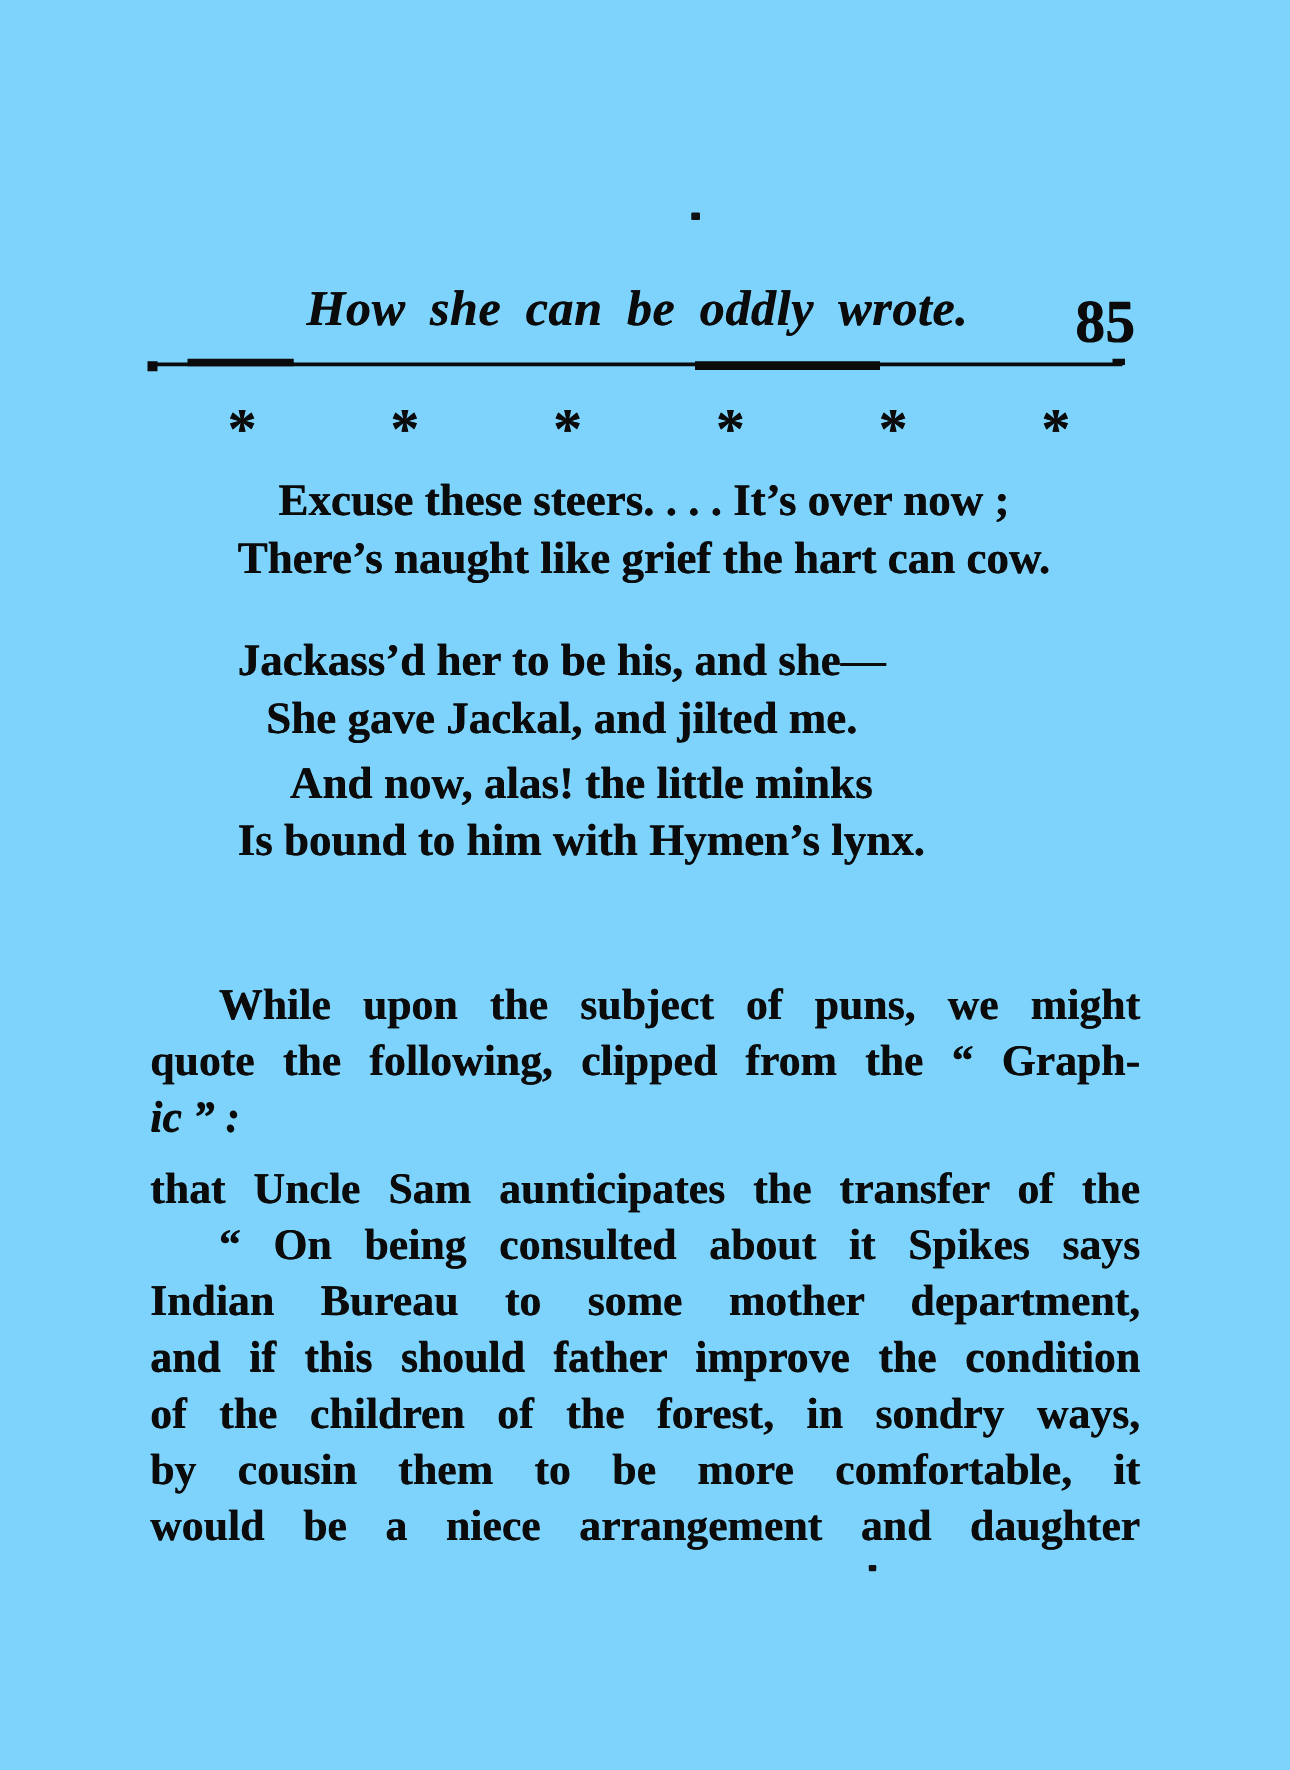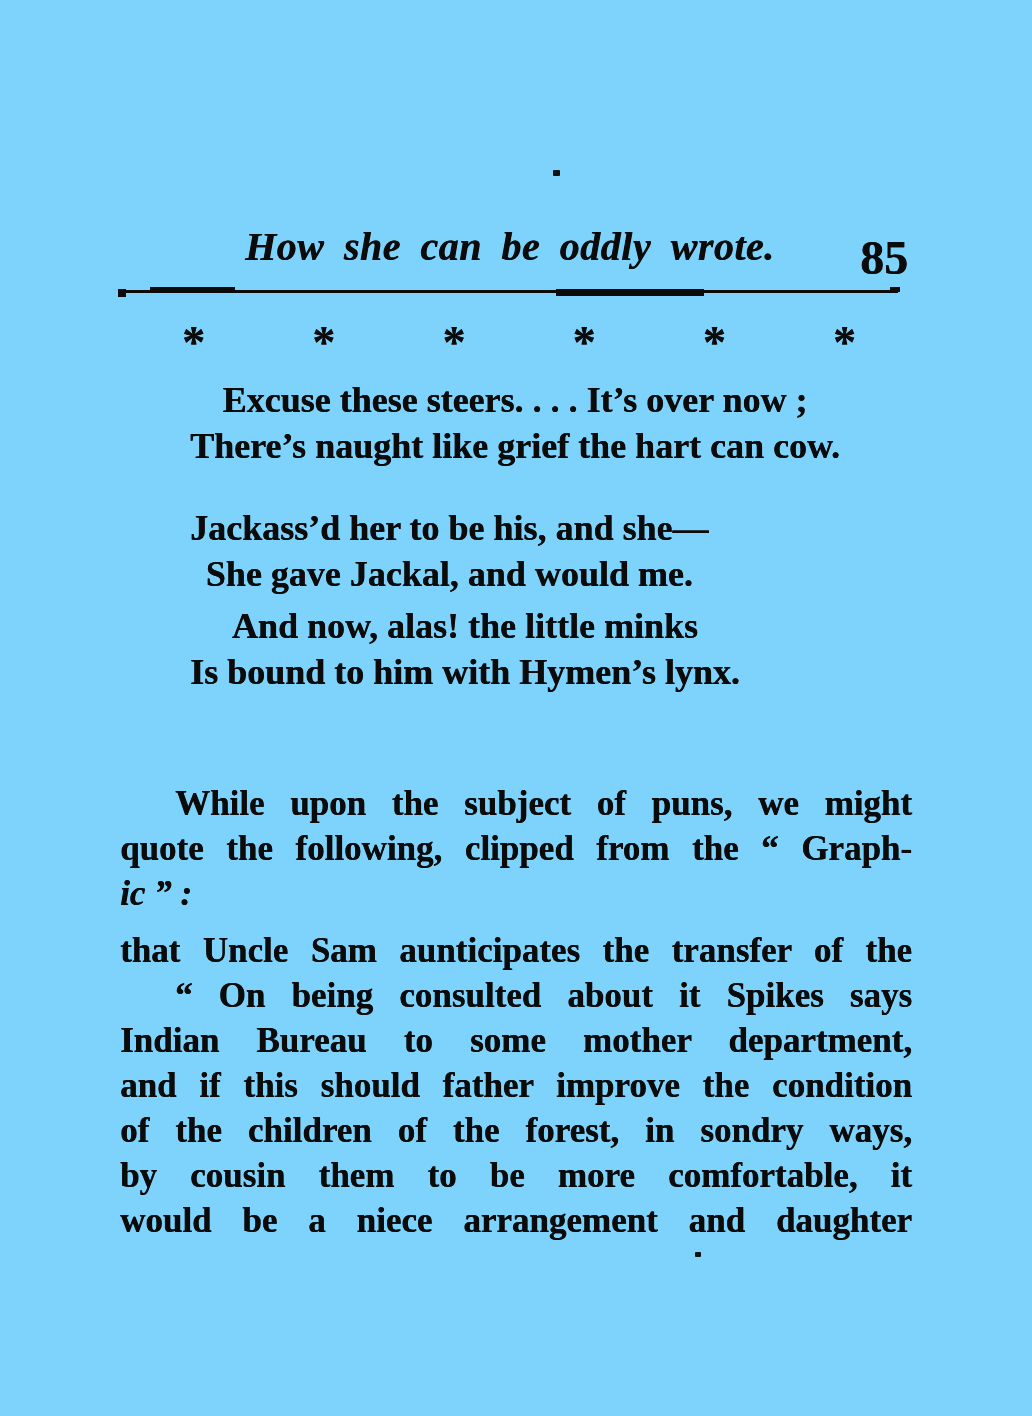--- a/index.html
+++ b/index.html
@@ -142,21 +142,21 @@
     <span>*</span>
   </div>
 
   <div class="stanza stanza-1">
     <div>Excuse these steers. . . . It’s over now ;</div>
     <div>There’s naught like grief the hart can cow.</div>
   </div>
 
   <div class="stanza stanza-2">
     <div>Jackass’d her to be his, and she—</div>
-    <div>She gave Jackal, and would me.</div>
+    <div>She gave Jackal, and jilted me.</div>
   </div>
 
   <div class="stanza stanza-3">
     <div>And now, alas! the little minks</div>
     <div>Is bound to him with Hymen’s lynx.</div>
   </div>
 
 
   <div class="para para-1">
     <div class="jline indent">While upon the subject of puns, we might</div>

